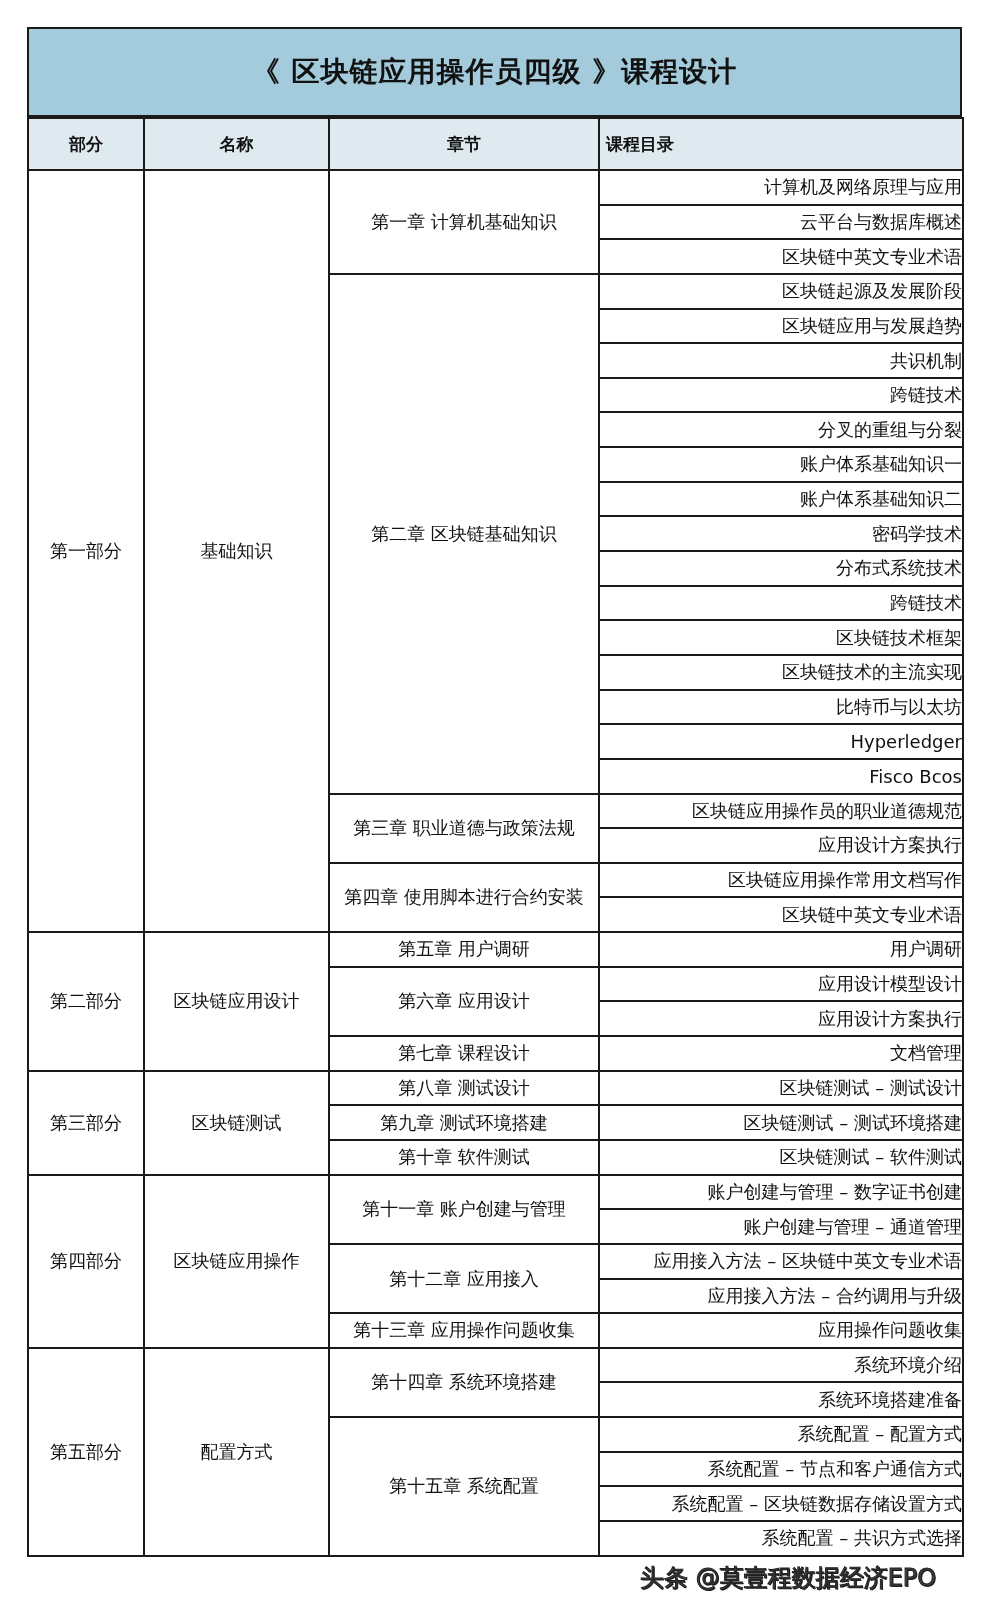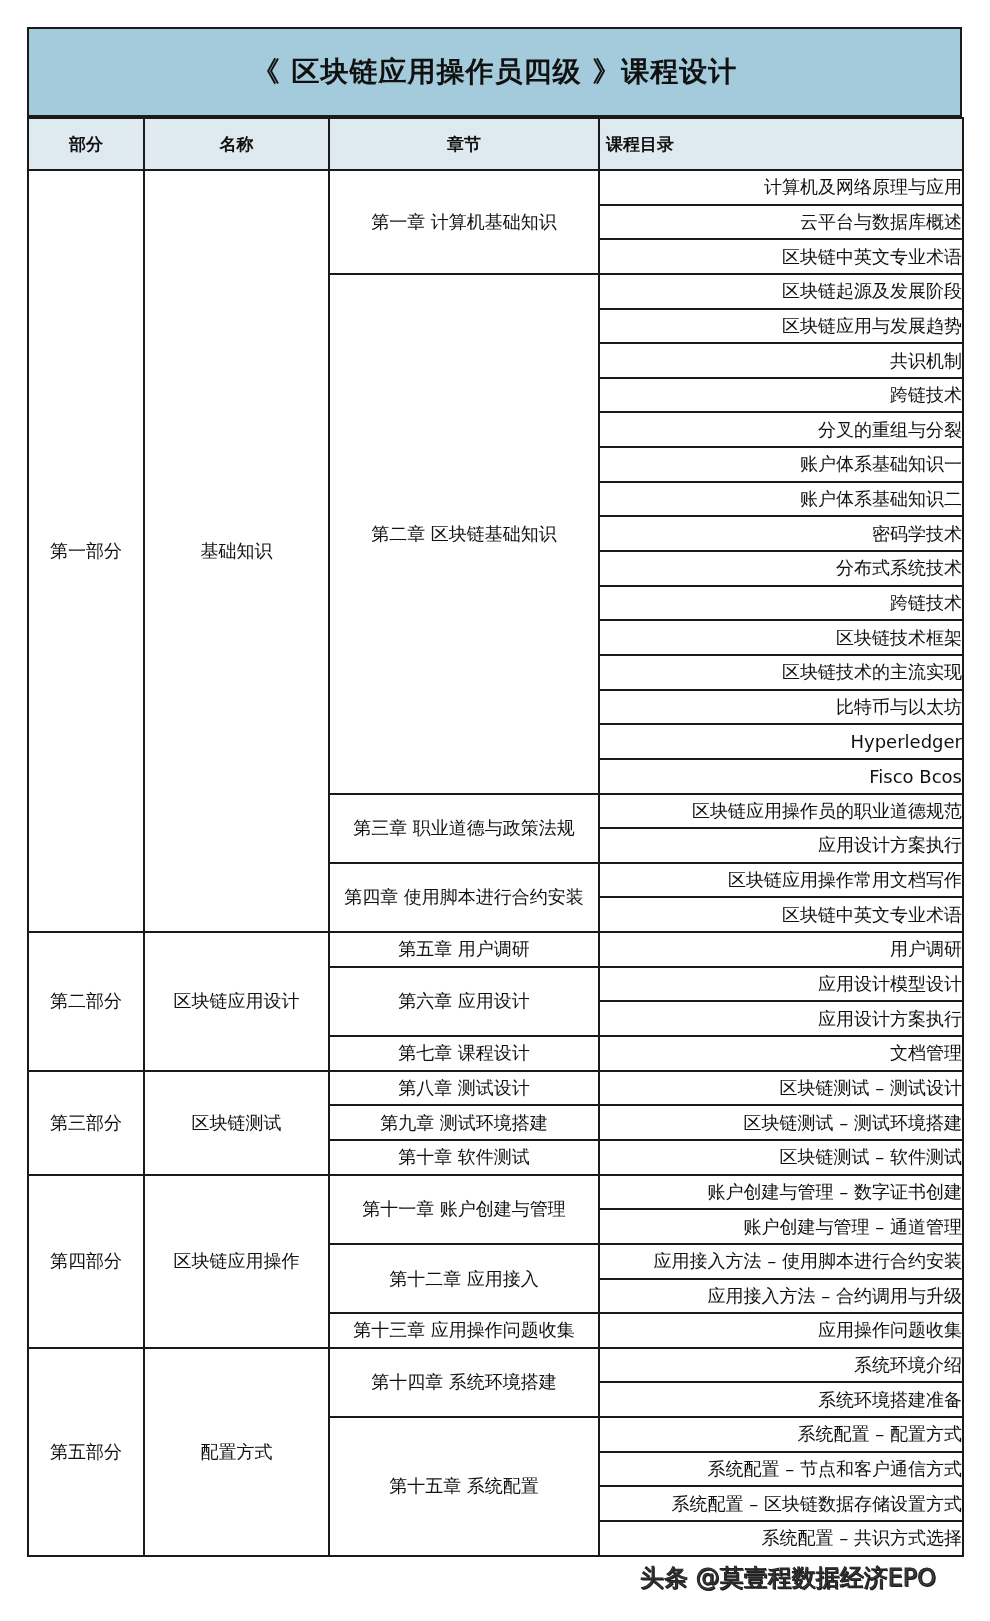--- a/index.html
+++ b/index.html
@@ -150,21 +150,21 @@
           <td class="part" rowspan="5">第四部分</td>
           <td class="name" rowspan="5">区块链应用操作</td>
           <td class="chapter" rowspan="2">第十一章  账户创建与管理</td>
           <td class="topic">账户创建与管理 – 数字证书创建</td>
         </tr>
         <tr>
           <td class="topic">账户创建与管理 – 通道管理</td>
         </tr>
         <tr>
           <td class="chapter" rowspan="2">第十二章  应用接入</td>
-          <td class="topic">应用接入方法 – 使用脚本进行合约安装</td>
+          <td class="topic">应用接入方法 – 区块链中英文专业术语</td>
         </tr>
         <tr>
           <td class="topic">应用接入方法 – 合约调用与升级</td>
         </tr>
         <tr>
           <td class="chapter" rowspan="1">第十三章  应用操作问题收集</td>
           <td class="topic">应用操作问题收集</td>
         </tr>
         <tr>
           <td class="part" rowspan="6">第五部分</td>

